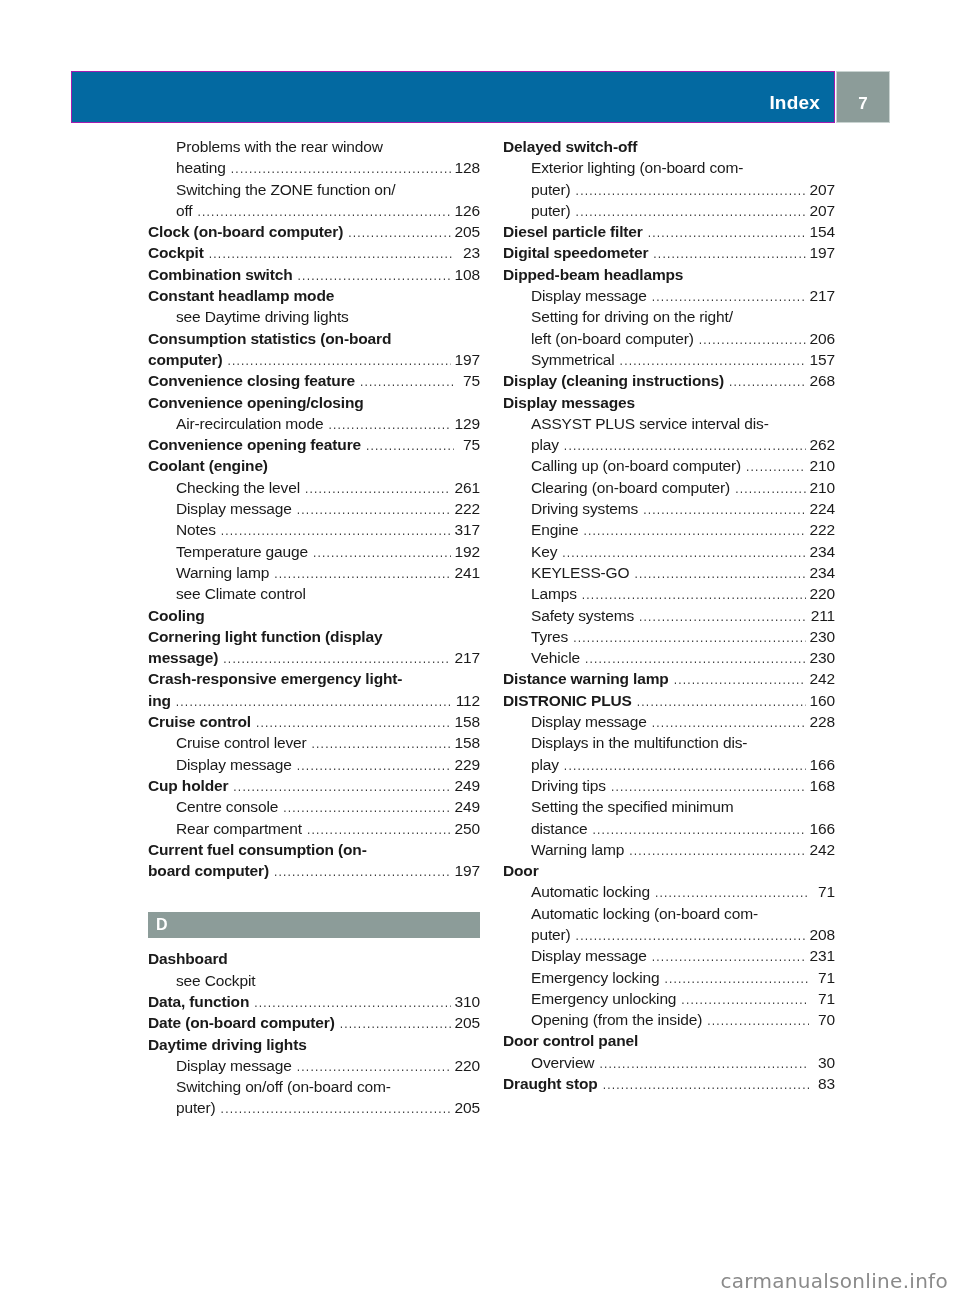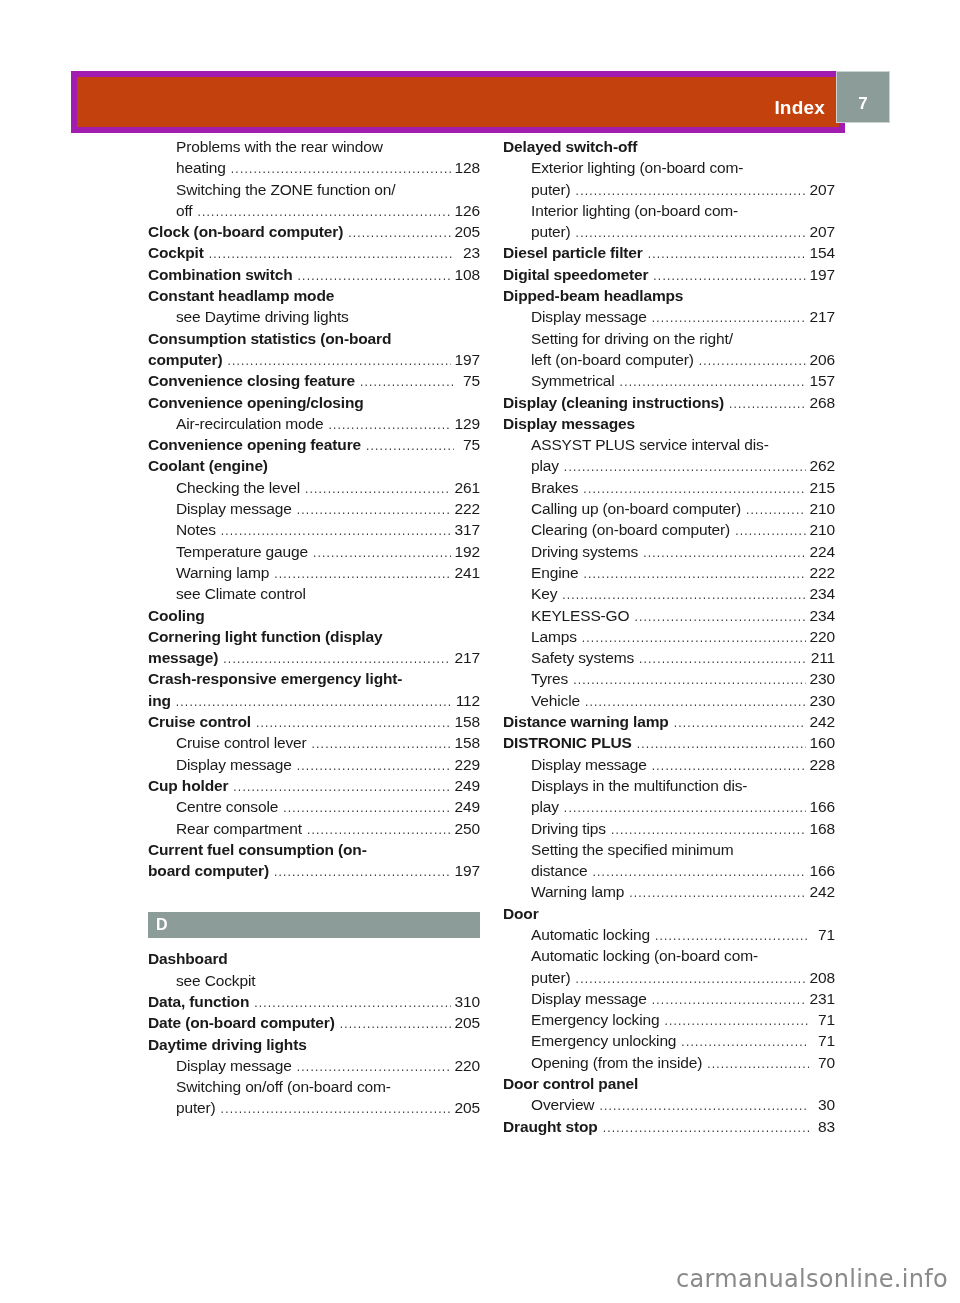--- a/index.html
+++ b/index.html
@@ -2,21 +2,21 @@
 <html><head>
 <meta charset="utf-8">
 <style>
   html, body { margin: 0; padding: 0; }
   body {
     width: 960px; height: 1303px; background: #ffffff; position: relative; overflow: hidden;
     font-family: "Liberation Sans", "DejaVu Sans", sans-serif; color: #1a1a1a;
   }
   .header-bar {
     position: absolute; left: 71px; top: 71px; width: 762px; height: 50px;
-    background: #c2410c; border: 6px solid #a21caf;
+    background: #0369a1; border: 1px solid #a21caf;
   }
   .header-page {
     position: absolute; left: 836px; top: 71px; width: 52px; height: 50px;
     background: #8c9c99; border: 1px solid #c9d3d1;
   }
   .header-title {
     position: absolute; right: 14px; top: 20px; color: #fff; font-weight: bold; font-size: 19px;
     font-family: "Liberation Sans Narrow", "Liberation Sans", sans-serif; letter-spacing: 0.2px;
   }
   .header-num {
@@ -38,21 +38,21 @@
   }
   .leader::before {
     content: "..............................................................................................................";
   }
   .pg { flex: 0 0 auto; min-width: 22px; text-align: right; }
   .section-bar {
     height: 26px; background: #8c9c99; color: #fff; font-weight: bold; font-size: 16px;
     padding-left: 8px; line-height: 26px; margin: 31px 0 10px 0; width: 324px;
   }
   .watermark {
-    position: absolute; right: 12px; bottom: 10px; color: #8a8a8a; font-size: 24px;
+    position: absolute; right: 12px; bottom: 10px; color: #8a8a8a; font-size: 20px;
     font-family: "DejaVu Sans", sans-serif; letter-spacing: 0.3px;
   }
 </style>
 </head>
 <body>
 
 <div class="header-bar">
   <span class="header-title">Index</span>
 </div>
 <div class="header-page">
@@ -257,23 +257,20 @@
       </div>
       <div class="row sub">
         <span class="txt">Exterior lighting (on-board com-</span>
       </div>
       <div class="row sub">
         <span class="txt">puter)</span>
         <span class="leader"></span>
         <span class="pg">207</span>
       </div>
       <div class="row sub">
-        <span class="txt">Interior lighting (on-board com-</span>
-      </div>
-      <div class="row sub">
         <span class="txt">puter)</span>
         <span class="leader"></span>
         <span class="pg">207</span>
       </div>
       <div class="row bold">
         <span class="txt">Diesel particle filter</span>
         <span class="leader"></span>
         <span class="pg">154</span>
       </div>
       <div class="row bold">
@@ -310,25 +307,20 @@
       <div class="row bold">
         <span class="txt">Display messages</span>
       </div>
       <div class="row sub">
         <span class="txt">ASSYST PLUS service interval dis-</span>
       </div>
       <div class="row sub">
         <span class="txt">play</span>
         <span class="leader"></span>
         <span class="pg">262</span>
-      </div>
-      <div class="row sub">
-        <span class="txt">Brakes</span>
-        <span class="leader"></span>
-        <span class="pg">215</span>
       </div>
       <div class="row sub">
         <span class="txt">Calling up (on-board computer)</span>
         <span class="leader"></span>
         <span class="pg">210</span>
       </div>
       <div class="row sub">
         <span class="txt">Clearing (on-board computer)</span>
         <span class="leader"></span>
         <span class="pg">210</span>

